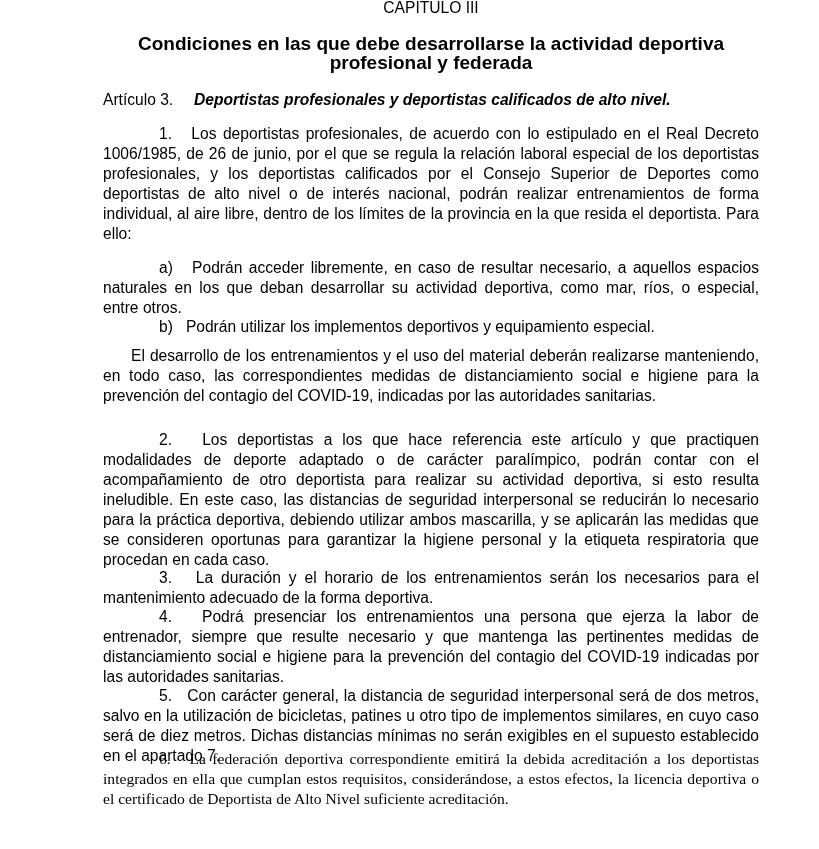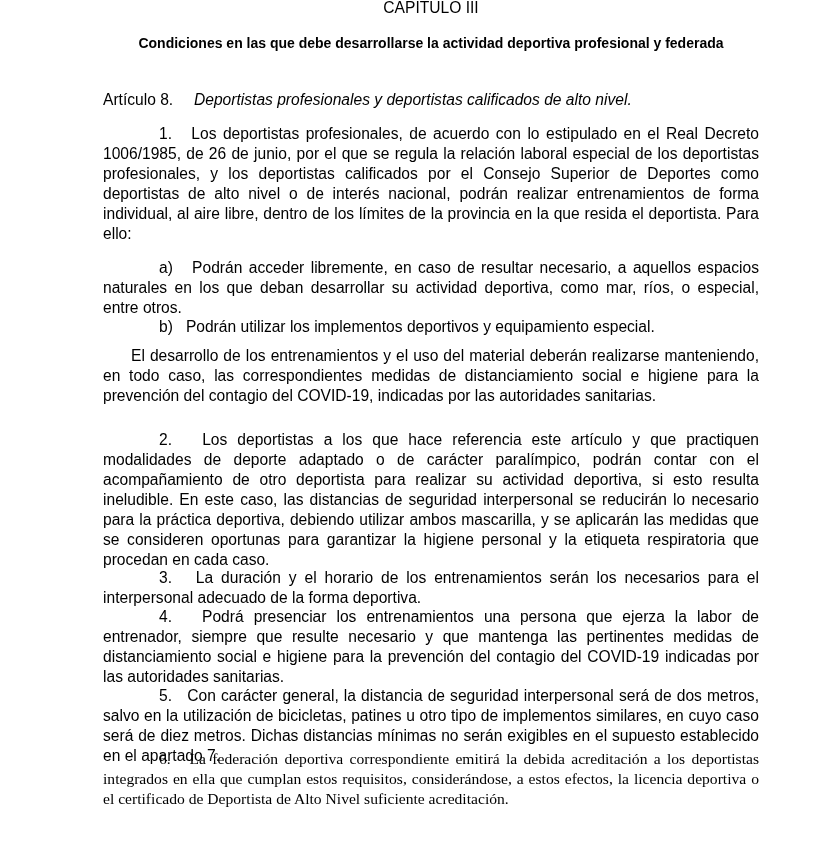--- a/index.html
+++ b/index.html
@@ -8,55 +8,55 @@
     font-family: "Liberation Sans", sans-serif; color: #000000;
     font-size: 15.6px;
   }
   .page { position: absolute; left: 103px; top: 0; width: 656px; }
   .chapter {
     position: absolute; left: 0; width: 656px; top: -2px;
     text-align: center; font-size: 15.6px; line-height: 19px;
   }
   .title {
     position: absolute; left: 0; width: 656px; top: 34px;
-    text-align: center; font-weight: bold; font-size: 14px; line-height: 19px;
+    text-align: center; font-weight: bold; font-size: 19px; line-height: 19px;
   }
   .article {
     position: absolute; left: 0; top: 90px; width: 656px;
     font-size: 15.6px; line-height: 19px; white-space: nowrap;
   }
   .article .art-num { display: inline-block; width: 91px; }
-  .article .art-title { font-style: italic; }
+  .article .art-title { font-style: italic; font-weight: bold; }
   p.par {
     position: absolute; left: 0; width: 656px; margin: 0;
     text-align: justify; text-indent: 28px;
     line-height: 20px; font-size: 15.6px;
   }
   p.par .num { display: inline-block; }
 </style>
 </head>
 <body>
 
 <div class="page">
   <div class="chapter">CAPITULO III</div>
   <div class="title">Condiciones en las que debe desarrollarse la actividad deportiva profesional y federada</div>
   <div class="article">
-    <span class="art-num">Artículo 8.</span><span class="art-title">Deportistas profesionales y deportistas calificados de alto nivel.</span>
+    <span class="art-num">Artículo 3.</span><span class="art-title">Deportistas profesionales y deportistas calificados de alto nivel.</span>
   </div>
 
   <p class="par" style="top:124px;"><span class="num">1.</span>&nbsp;&nbsp; <span>Los deportistas profesionales, de acuerdo con lo estipulado en el Real Decreto 1006/1985, de 26 de junio, por el que se regula la relación laboral especial de los deportistas profesionales, y los deportistas calificados por el Consejo Superior de Deportes como deportistas de alto nivel o de interés nacional, podrán realizar entrenamientos de forma individual, al aire libre, dentro de los límites de la provincia en la que resida el deportista. Para ello:</span></p>
 
   <p class="par" style="top:258px;"><span class="num">a)</span>&nbsp;&nbsp; <span>Podrán acceder libremente, en caso de resultar necesario, a aquellos espacios naturales en los que deban desarrollar su actividad deportiva, como mar, ríos, o especial, entre otros.</span></p>
 
   <p class="par" style="top:317px;"><span class="num">b)</span>&nbsp;&nbsp; <span>Podrán utilizar los implementos deportivos y equipamiento especial.</span></p>
 
   <p class="par" style="top:346px;"><span>El desarrollo de los entrenamientos y el uso del material deberán realizarse manteniendo, en todo caso, las correspondientes medidas de distanciamiento social e higiene para la prevención del contagio del COVID-19, indicadas por las autoridades sanitarias.</span></p>
 
   <p class="par" style="top:430px;"><span class="num">2.</span>&nbsp;&nbsp; <span>Los deportistas a los que hace referencia este artículo y que practiquen modalidades de deporte adaptado o de carácter paralímpico, podrán contar con el acompañamiento de otro deportista para realizar su actividad deportiva, si esto resulta ineludible. En este caso, las distancias de seguridad interpersonal se reducirán lo necesario para la práctica deportiva, debiendo utilizar ambos mascarilla, y se aplicarán las medidas que se consideren oportunas para garantizar la higiene personal y la etiqueta respiratoria que procedan en cada caso.</span></p>
 
-  <p class="par" style="top:568px;"><span class="num">3.</span>&nbsp;&nbsp; <span>La duración y el horario de los entrenamientos serán los necesarios para el interpersonal adecuado de la forma deportiva.</span></p>
+  <p class="par" style="top:568px;"><span class="num">3.</span>&nbsp;&nbsp; <span>La duración y el horario de los entrenamientos serán los necesarios para el mantenimiento adecuado de la forma deportiva.</span></p>
 
   <p class="par" style="top:607px;"><span class="num">4.</span>&nbsp;&nbsp; <span>Podrá presenciar los entrenamientos una persona que ejerza la labor de entrenador, siempre que resulte necesario y que mantenga las pertinentes medidas de distanciamiento social e higiene para la prevención del contagio del COVID-19 indicadas por las autoridades sanitarias.</span></p>
 
   <p class="par" style="top:686px;"><span class="num">5.</span>&nbsp;&nbsp; <span>Con carácter general, la distancia de seguridad interpersonal será de dos metros, salvo en la utilización de bicicletas, patines u otro tipo de implementos similares, en cuyo caso será de diez metros. Dichas distancias mínimas no serán exigibles en el supuesto establecido en el apartado 7.</span></p>
 
   <p class="par" style="top:749px;font-family:Liberation Serif, serif;"><span class="num">6.</span>&nbsp;&nbsp; <span>La federación deportiva correspondiente emitirá la debida acreditación a los deportistas integrados en ella que cumplan estos requisitos, considerándose, a estos efectos, la licencia deportiva o el certificado de Deportista de Alto Nivel suficiente acreditación.</span></p>
 </div>
 
 </body></html>

